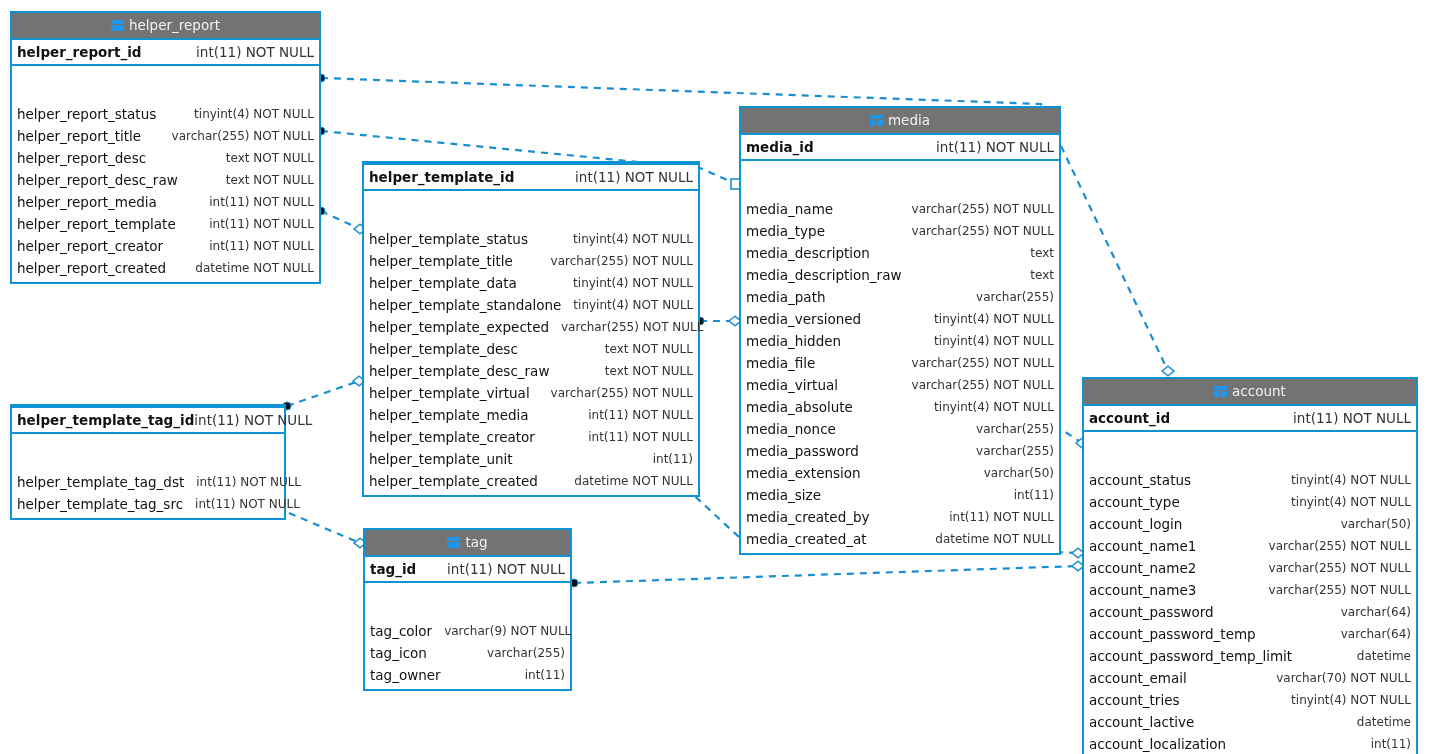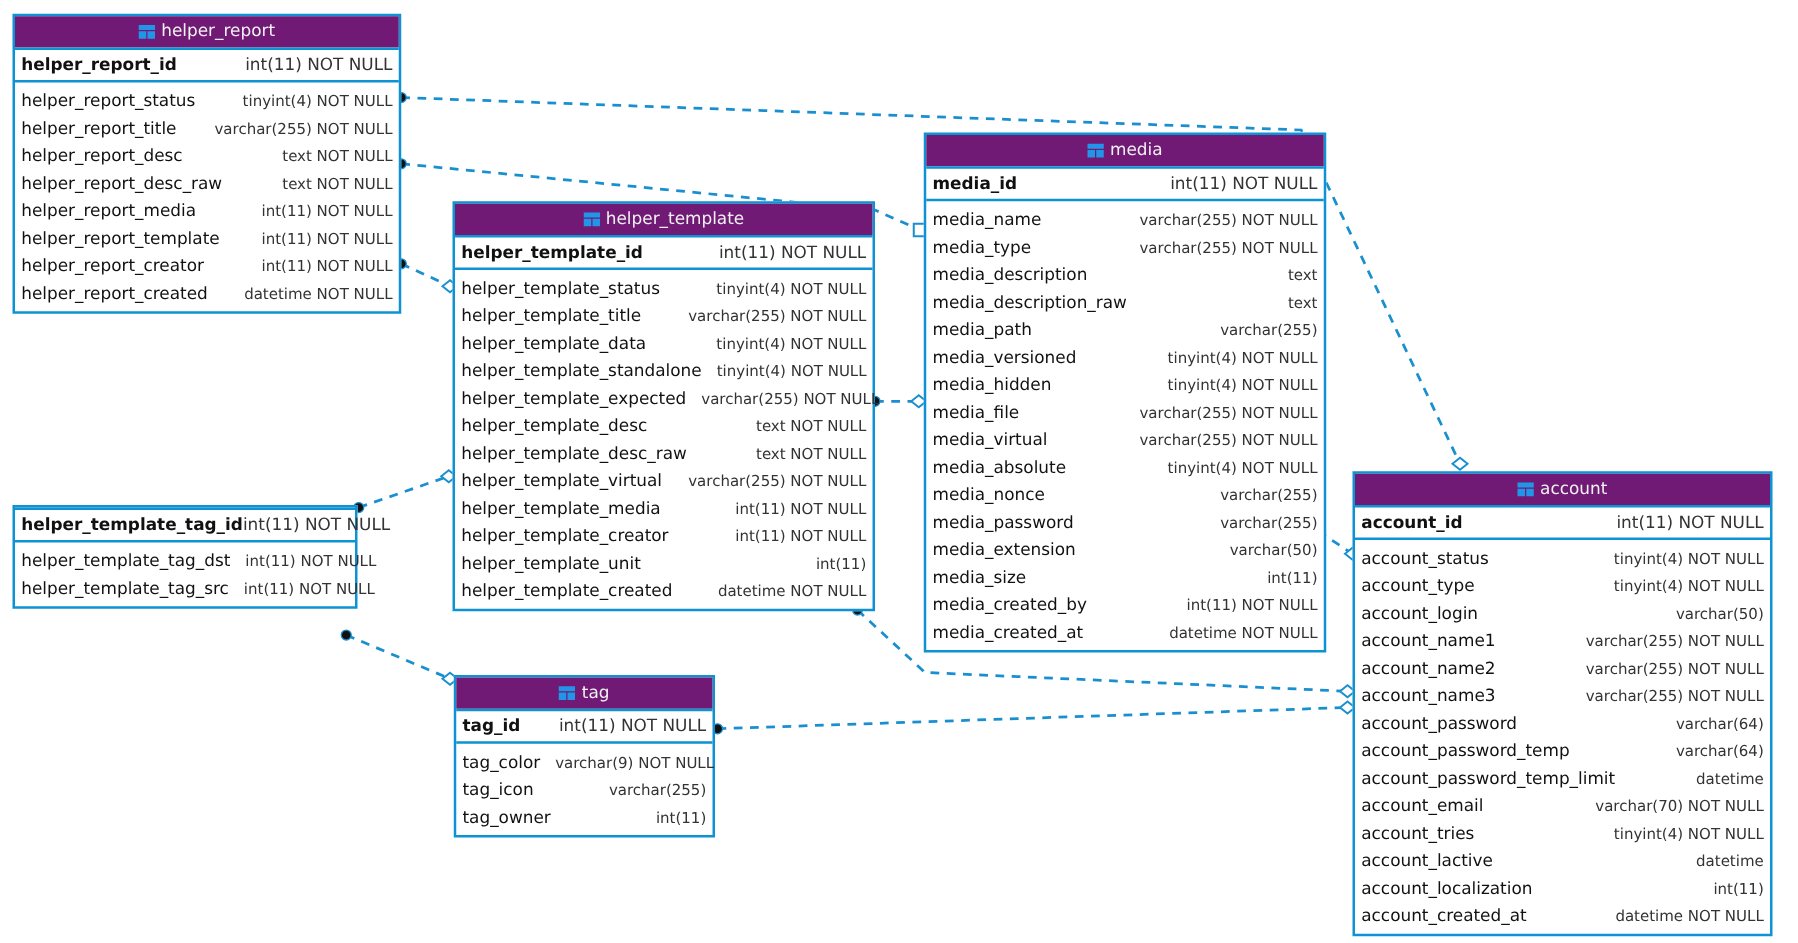--- a/index.html
+++ b/index.html
@@ -9,42 +9,42 @@
     font-family:"DejaVu Sans","Liberation Sans",sans-serif;
   }
   #canvas{position:absolute;inset:0;width:1438px;height:754px;}
   #edges{position:absolute;left:0;top:0;width:1438px;height:754px;pointer-events:none;z-index:1;}
 
   .table-box{
     position:absolute;z-index:2;background:#ffffff;
     border:2px solid #0d92d4;box-sizing:border-box;
   }
   .tbl-header{
-    background:#701a75;color:#f2f2f2;
+    background:#737373;color:#f2f2f2;
     font-size:13.5px;line-height:25px;height:25px;
     text-align:center;white-space:nowrap;
     display:flex;align-items:center;justify-content:center;gap:5px;
   }
   .tbl-icon{
     display:inline-block;width:13px;height:11px;position:relative;flex:0 0 auto;
   }
   .tbl-icon i{position:absolute;background:#2196e8;display:block;}
   .tbl-icon i.bar{left:0;top:0;width:13px;height:4px;}
   .tbl-icon i.c1{left:0;top:5px;width:6px;height:6px;}
   .tbl-icon i.c2{left:7px;top:5px;width:6px;height:6px;}
 
   .pk-row{
     border-top:2px solid #0d92d4;border-bottom:2px solid #0d92d4;
     display:flex;justify-content:space-between;align-items:center;
     padding:0 5px;height:28px;box-sizing:border-box;
   }
   .pk-row .fname{font-weight:bold;color:#111;font-size:13.5px;white-space:nowrap;}
   .pk-row .ftype{color:#333;font-size:13.5px;white-space:nowrap;}
 
-  .fields{padding:4px 0 3px 0;}
+  .fields{padding:4px 0 3px 0;margin-top:33px;}
   .f-row{
     display:flex;justify-content:space-between;align-items:center;
     padding:0 5px;height:22px;box-sizing:border-box;white-space:nowrap;
   }
   .f-row .fname{color:#111;font-size:13.5px;}
   .f-row .ftype{color:#333;font-size:12px;padding-left:12px;}
 </style>
 </head>
 <body>
 
@@ -138,28 +138,20 @@
           <span class="fname">helper_report_creator</span>
           <span class="ftype">int(11) NOT NULL</span>
         </div>
         <div class="f-row">
           <span class="fname">helper_report_created</span>
           <span class="ftype">datetime NOT NULL</span>
         </div>
       </div>
     </div>
     <div class="table-box" style="left: 362px; top: 161px; width: 338px;">
-      <div class="tbl-header">
-        <span class="tbl-icon">
-          <i class="bar"></i>
-          <i class="c1"></i>
-          <i class="c2"></i>
-        </span>
-        <span>helper_template</span>
-      </div>
       <div class="pk-row">
         <span class="fname">helper_template_id</span>
         <span class="ftype">int(11) NOT NULL</span>
       </div>
       <div class="fields">
         <div class="f-row">
           <span class="fname">helper_template_status</span>
           <span class="ftype">tinyint(4) NOT NULL</span>
         </div>
         <div class="f-row">
@@ -369,21 +361,21 @@
         <div class="f-row">
           <span class="fname">helper_template_tag_dst</span>
           <span class="ftype">int(11) NOT NULL</span>
         </div>
         <div class="f-row">
           <span class="fname">helper_template_tag_src</span>
           <span class="ftype">int(11) NOT NULL</span>
         </div>
       </div>
     </div>
-    <div class="table-box" style="left: 363px; top: 540px; width: 209px;">
+    <div class="table-box" style="left: 363px; top: 528px; width: 209px;">
       <div class="tbl-header">
         <span class="tbl-icon">
           <i class="bar"></i>
           <i class="c1"></i>
           <i class="c2"></i>
         </span>
         <span>tag</span>
       </div>
       <div class="pk-row">
         <span class="fname">tag_id</span>

